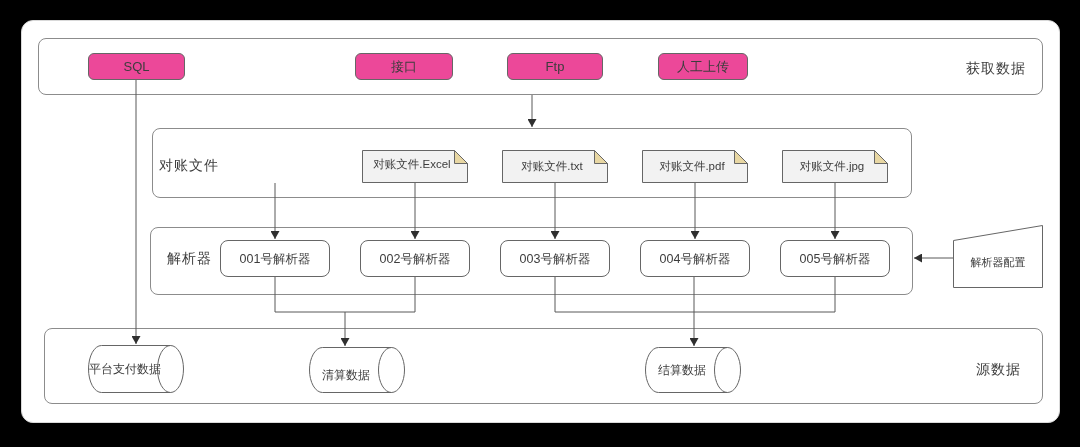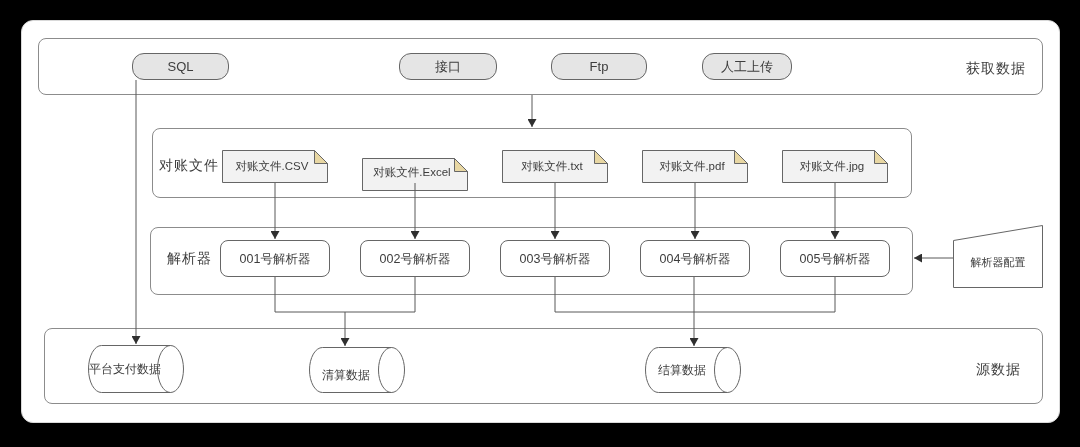--- a/index.html
+++ b/index.html
@@ -16,23 +16,23 @@
   .white-frame {
     left:21px; top:20px; width:1039px; height:403px;
     background:#fff; border-radius:12px; border:1px solid #d9d9d9;
     z-index:0;
   }
   .group {
     border:1px solid #8c8c8c; border-radius:8px; background:transparent;
     z-index:1;
   }
   .src-box {
-    background:#e5e5e5; border:1px solid #666; border-radius:12px;
+    background:#ec4899; border:1px solid #666; border-radius:6px;
     display:flex; align-items:center; justify-content:center;
-    font-size:13px; z-index:2;margin-left:44px;
+    font-size:13px; z-index:2;
   }
   .section-label { font-size:14px; letter-spacing:1px; z-index:2; white-space:nowrap; }
   .file-note { z-index:2; }
   .file-note .note-label {
     position:absolute; left:0; top:0; width:100%; height:100%;
     display:flex; align-items:center; justify-content:center;
     font-size:11.5px; padding-right:6px;
   }
   .parser-box {
     background:#fff; border:1px solid #666; border-radius:8px;
@@ -79,28 +79,21 @@
   </div>
   <div class="abs src-box" style="left:658px; top:53px; width:90px; height:27px;">
     <span>人工上传</span>
   </div>
 
   <div class="abs section-label" style="left:966px; top:60px;">获取数据</div>
   <div class="abs section-label" style="left:159px; top:157px;">对账文件</div>
   <div class="abs section-label" style="left:167px; top:250px;">解析器</div>
   <div class="abs section-label" style="left:976px; top:361px;">源数据</div>
 
-  <div class="abs file-note" style="left:222px; top:150px; width:106px; height:33px;">
-    <svg class="shape-svg" width="106" height="33">
-      <path d="M0.5,0.5 H92.5 L105.5,13.5 V32.5 H0.5 Z" fill="#f2f2f2" stroke="#666"></path>
-      <path d="M92.5,0.5 V13.5 H105.5 Z" fill="#e8d7a3" stroke="#666"></path>
-    </svg>
-    <div class="note-label">对账文件.CSV</div>
-  </div>
-  <div class="abs file-note" style="left:362px; top:150px; width:106px; height:28px;margin-top:8px;">
+  <div class="abs file-note" style="left:362px; top:150px; width:106px; height:28px;">
     <svg class="shape-svg" width="106" height="33">
       <path d="M0.5,0.5 H92.5 L105.5,13.5 V32.5 H0.5 Z" fill="#f2f2f2" stroke="#666"></path>
       <path d="M92.5,0.5 V13.5 H105.5 Z" fill="#e8d7a3" stroke="#666"></path>
     </svg>
     <div class="note-label">对账文件.Excel</div>
   </div>
   <div class="abs file-note" style="left:502px; top:150px; width:106px; height:33px;">
     <svg class="shape-svg" width="106" height="33">
       <path d="M0.5,0.5 H92.5 L105.5,13.5 V32.5 H0.5 Z" fill="#f2f2f2" stroke="#666"></path>
       <path d="M92.5,0.5 V13.5 H105.5 Z" fill="#e8d7a3" stroke="#666"></path>

